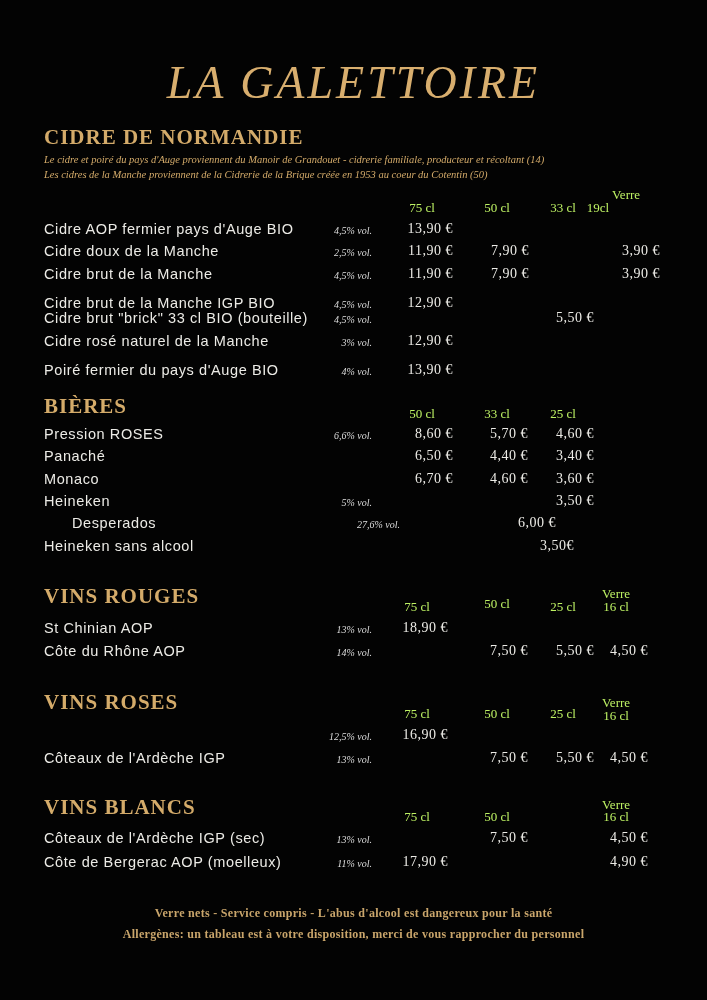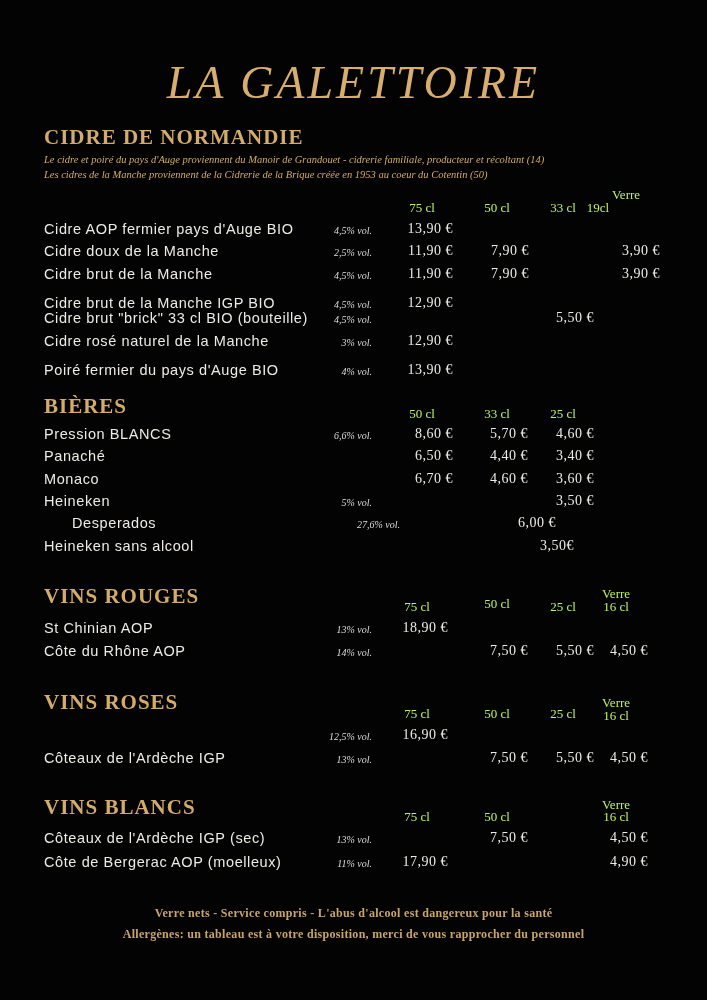--- a/index.html
+++ b/index.html
@@ -117,21 +117,21 @@
     </div>
   </div>
 
 <div class="sec-title" style="top:394px">BIÈRES</div>
 <div class="colhead" style="left:392px;top:408px">50 cl</div>
 <div class="colhead" style="left:467px;top:408px">33 cl</div>
 <div class="colhead" style="left:533px;top:408px">25 cl</div>
 
 <div id="bieres-rows">
     <div class="row" style="top: 426px;">
-      <span class="name">Pression BLANCS</span>
+      <span class="name">Pression ROSES</span>
       <span class="vol">6,6% vol.</span>
       <span class="price" style="left:383px">8,60 €</span>
       <span class="price" style="left:458px">5,70 €</span>
       <span class="price" style="left:524px">4,60 €</span>
     </div>
     <div class="row" style="top: 448.3px;">
       <span class="name">Panaché</span>
       <span class="vol"></span>
       <span class="price" style="left:383px">6,50 €</span>
       <span class="price" style="left:458px">4,40 €</span>

